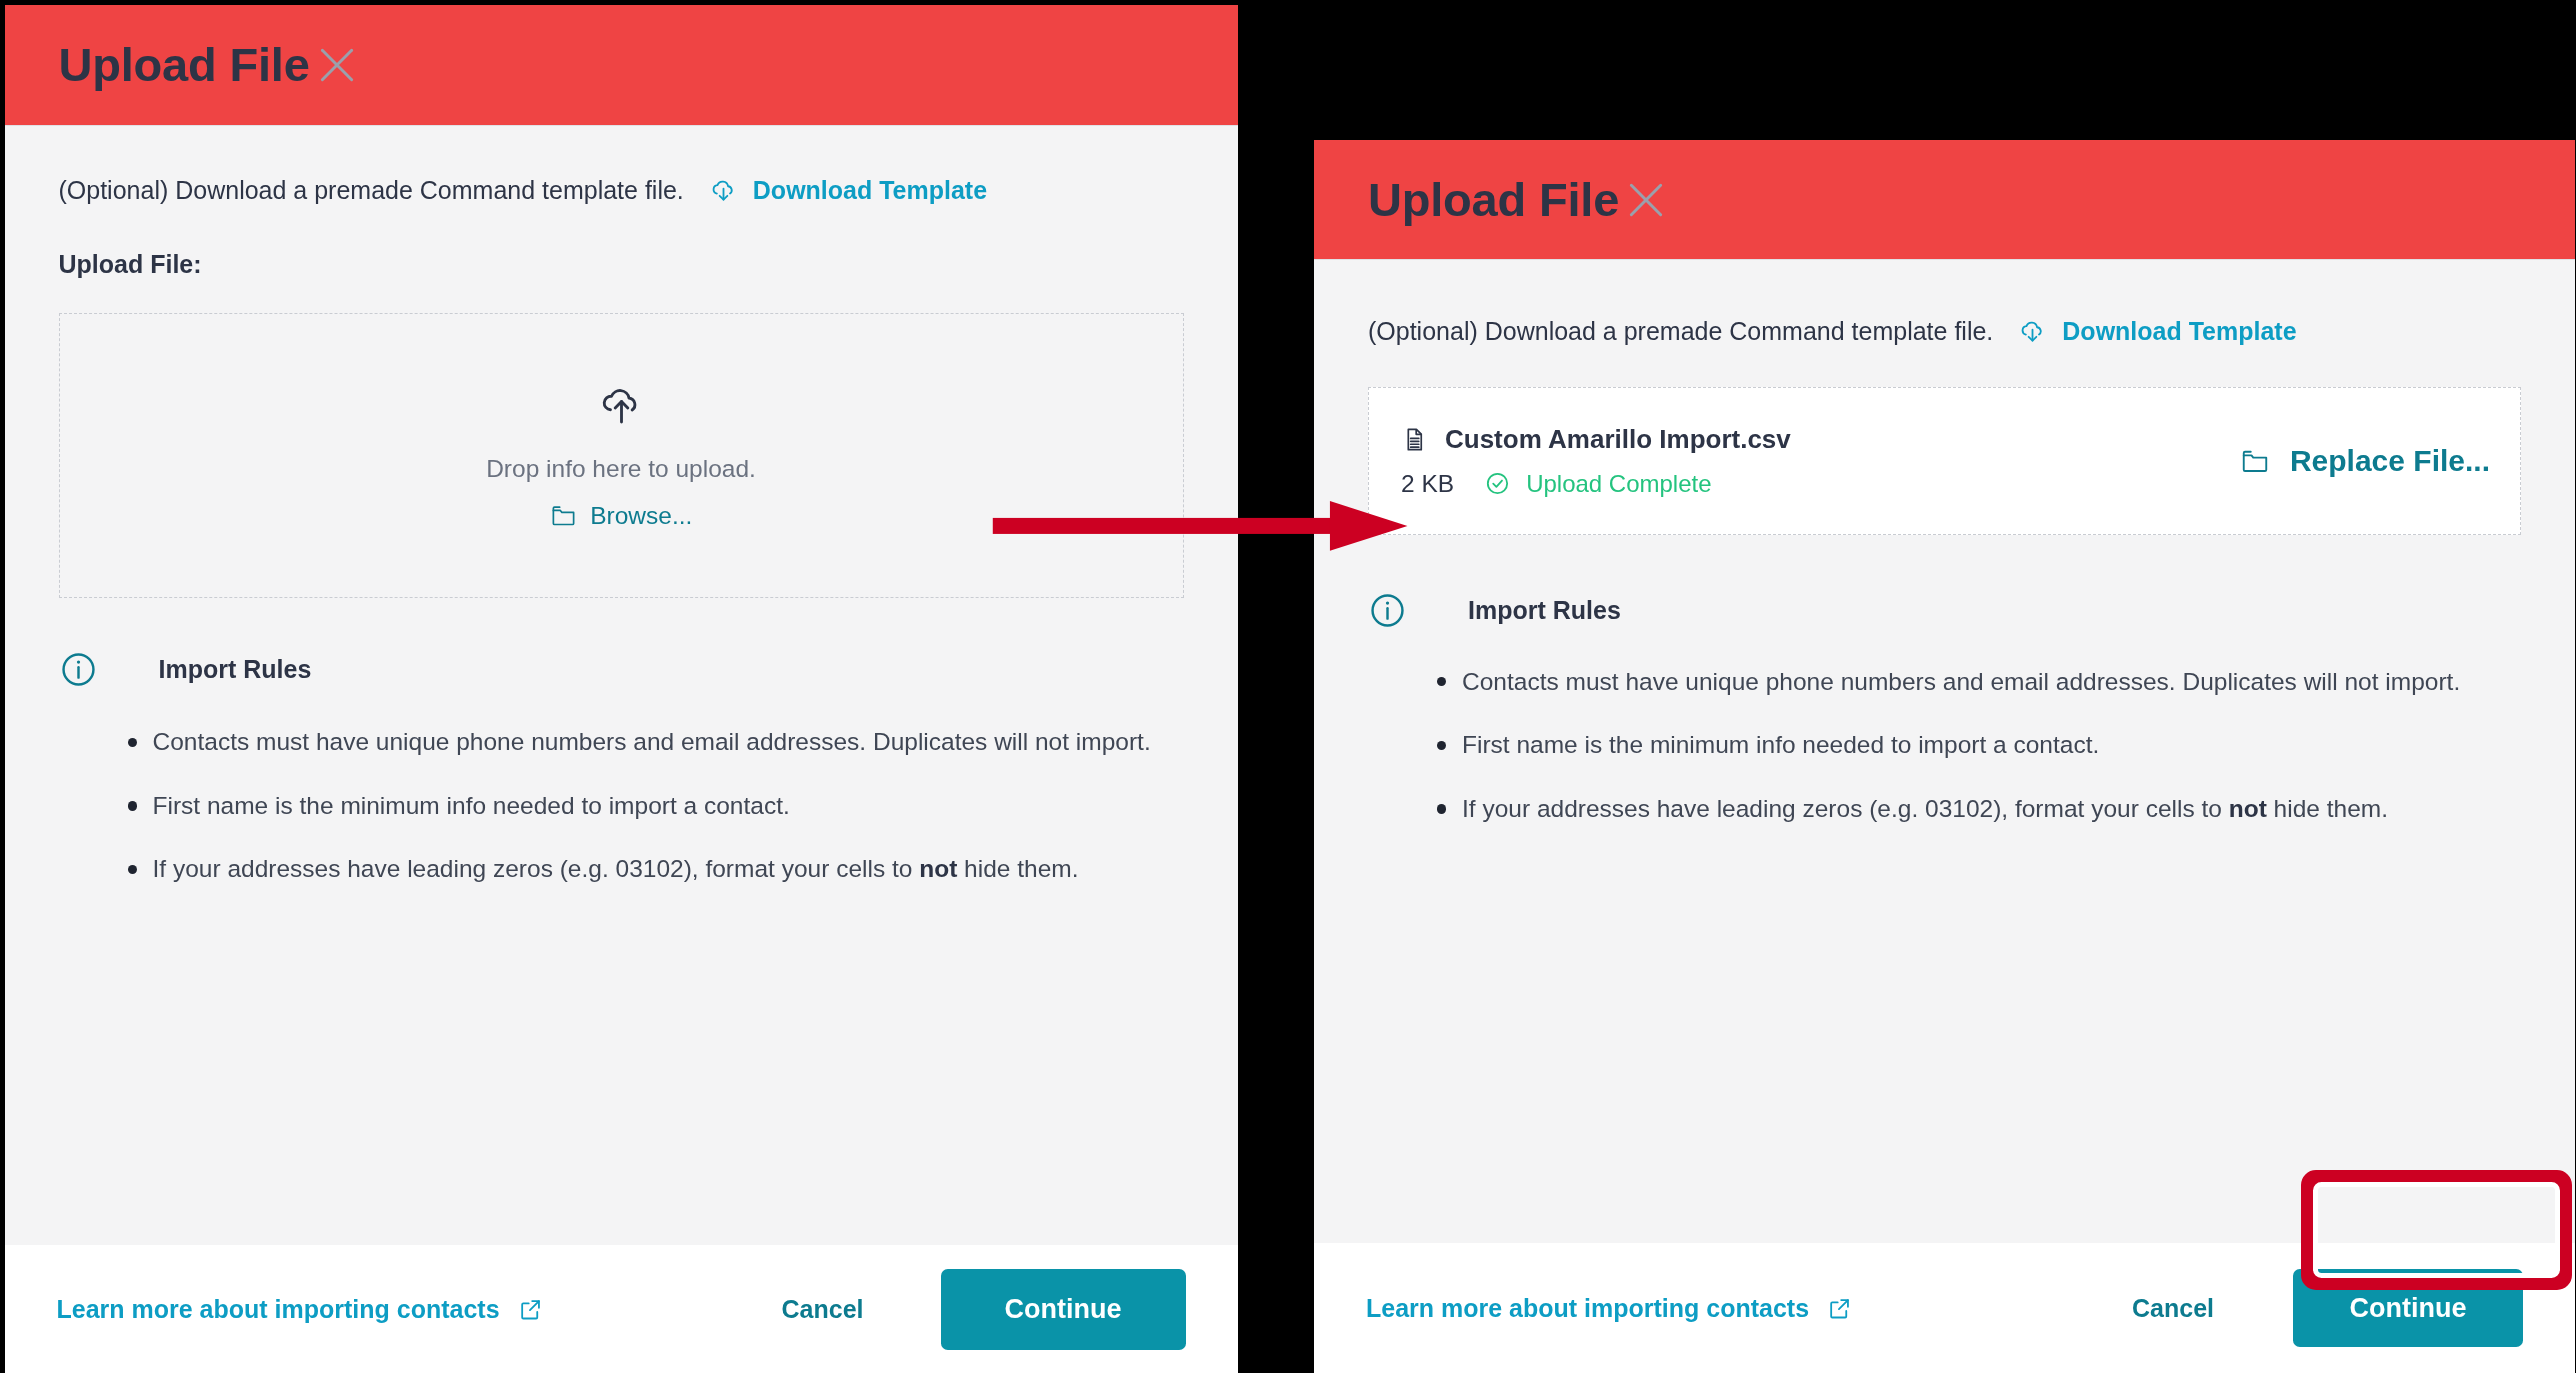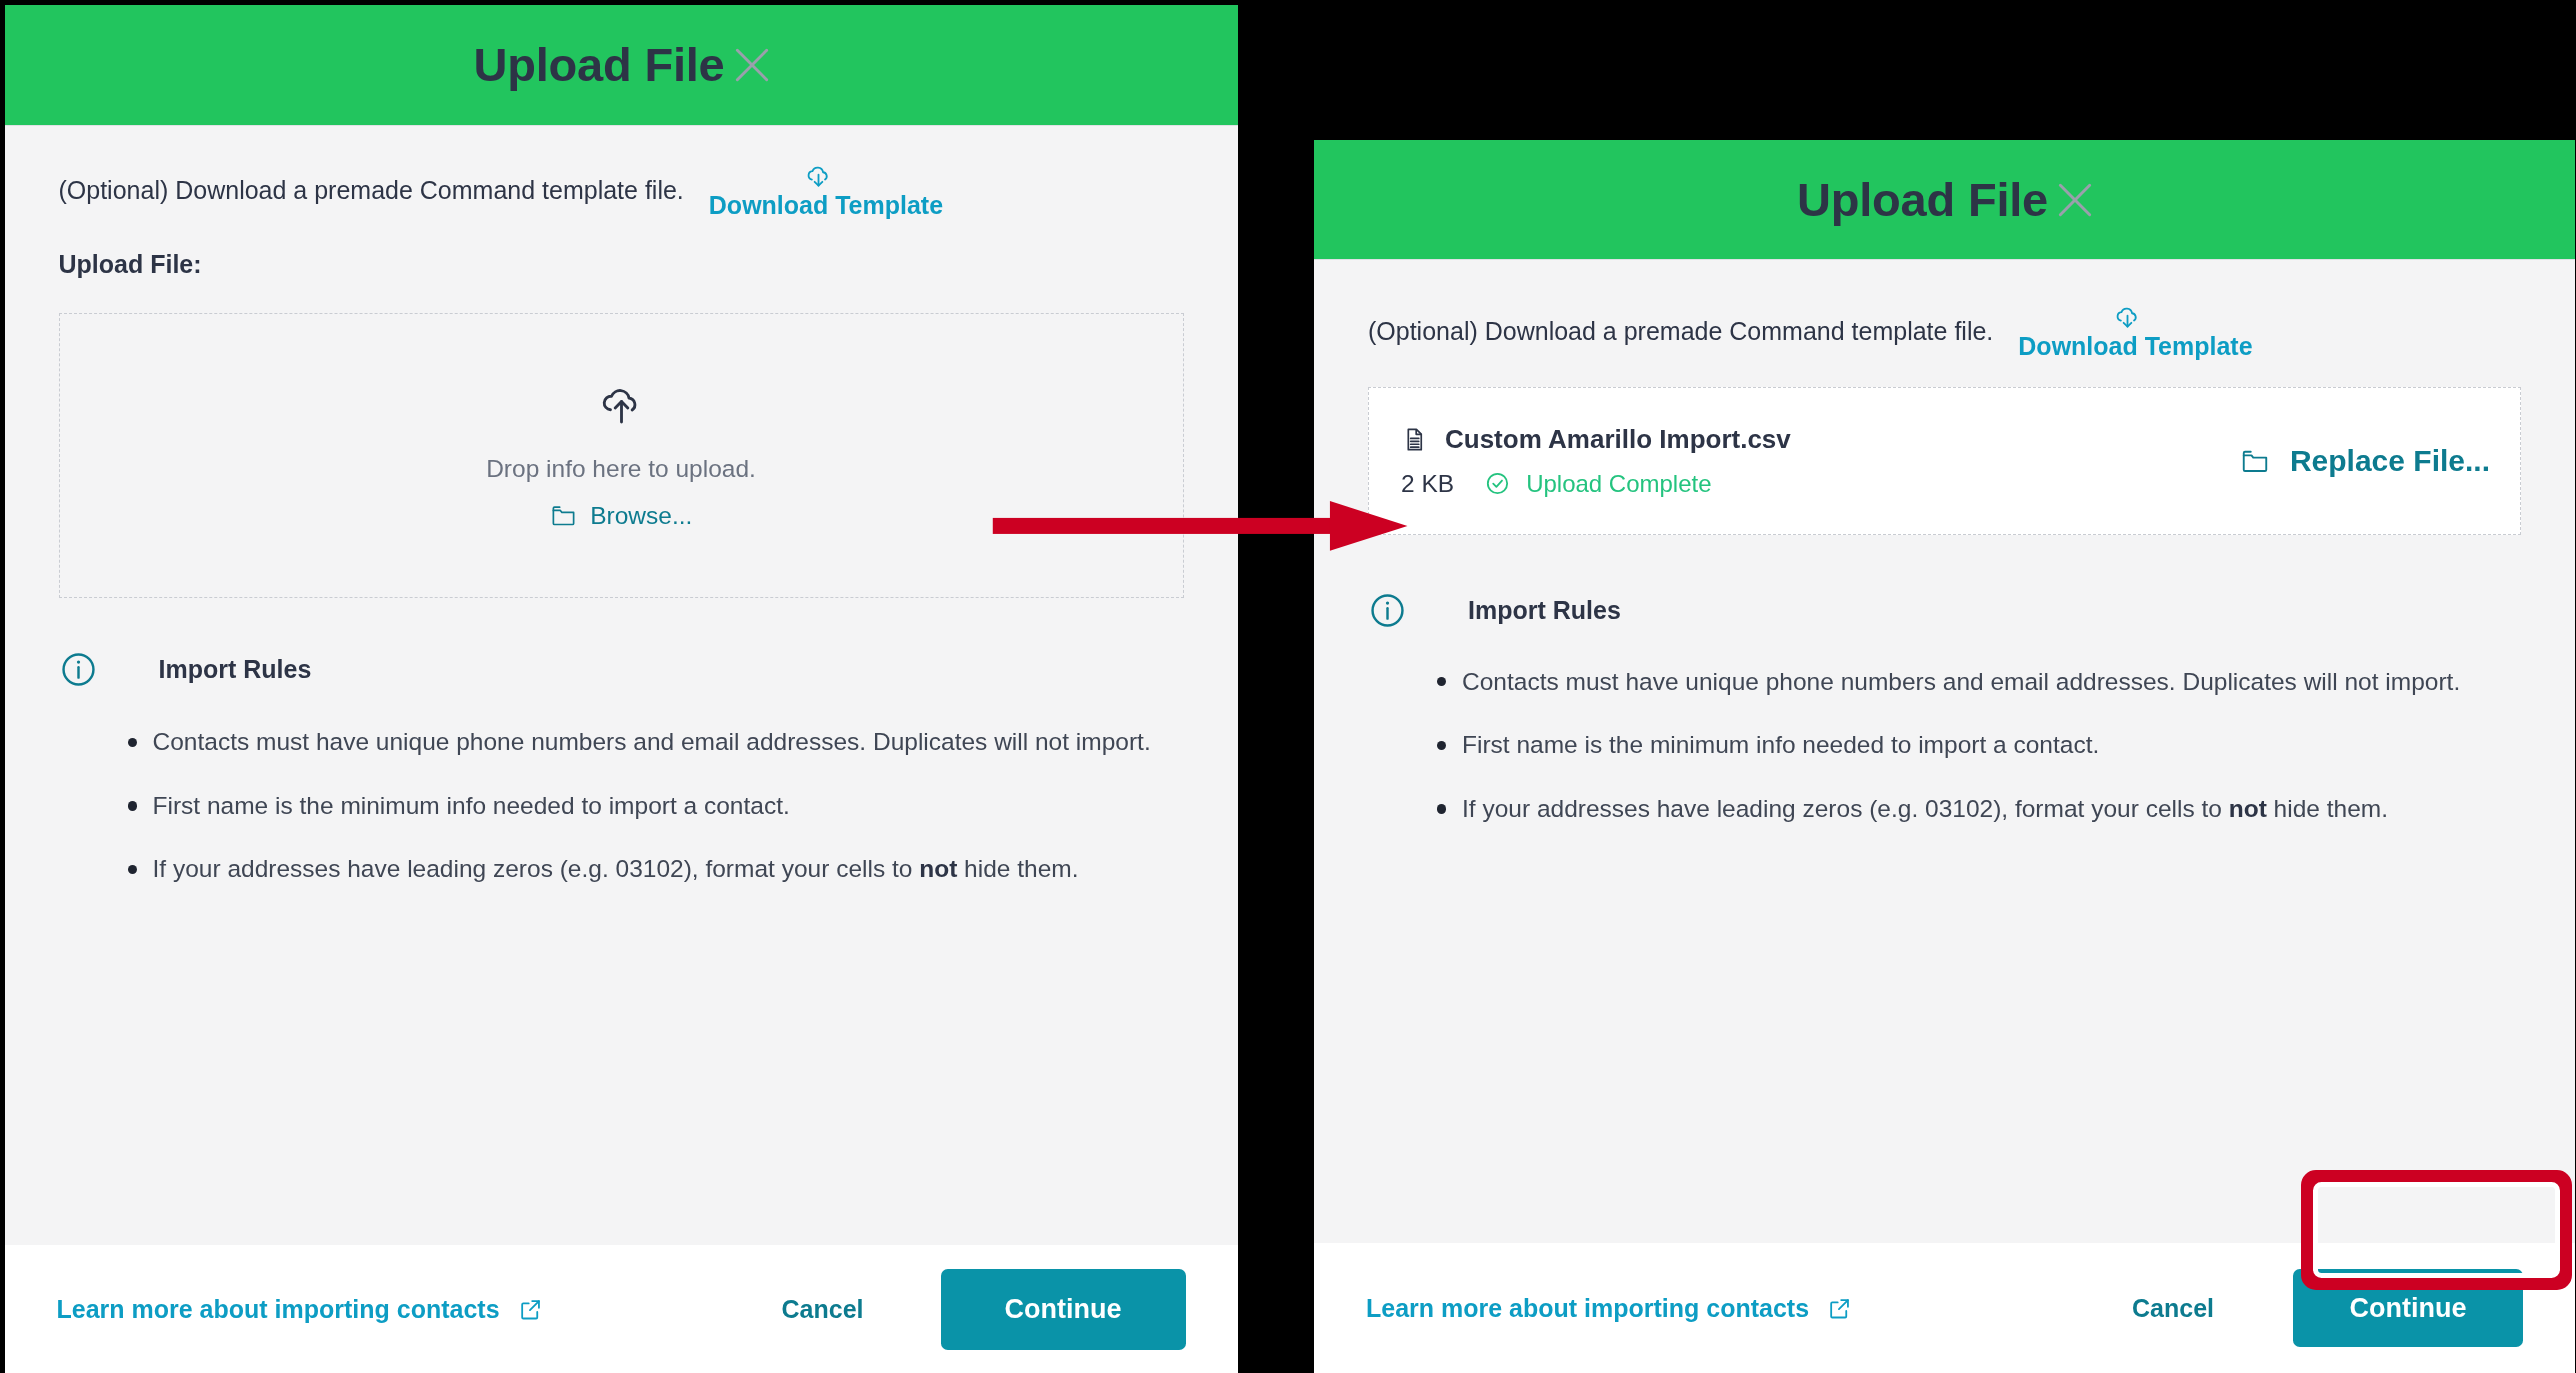--- a/index.html
+++ b/index.html
@@ -28,25 +28,25 @@
   
   .dialog {
     position: absolute;
     background: #f4f4f5;
     display: flex;
     flex-direction: column;
     box-sizing: border-box;
     overflow: hidden;
   }
   .dlg-header {
-    background: #22c55e;
+    background: #ef4444;
     border-bottom: 1.7px solid #dfe1e5;
     display: flex;
     align-items: center;
-    justify-content: center;
+    justify-content: flex-start;
     box-sizing: border-box;
     flex: none;
   }
   .dlg-title {
     color: #2d3446;
     font-weight: bold;
     letter-spacing: -0.2px;
   }
   .close-btn {
     display: flex;
@@ -79,21 +79,20 @@
   .template-note {
     color: #2d3446;
   }
   .dl-link {
     display: flex;
     align-items: center;
     color: #0d9dc4;
     font-weight: bold;
     cursor: pointer;
     white-space: nowrap;
-    flex-direction: column;
   }
   .dl-link svg { flex: none; }
 
   
   .upload-label {
     color: #2d3446;
     font-weight: bold;
   }
   .dropzone {
     border: 1.7px dashed #c9ccd2;

